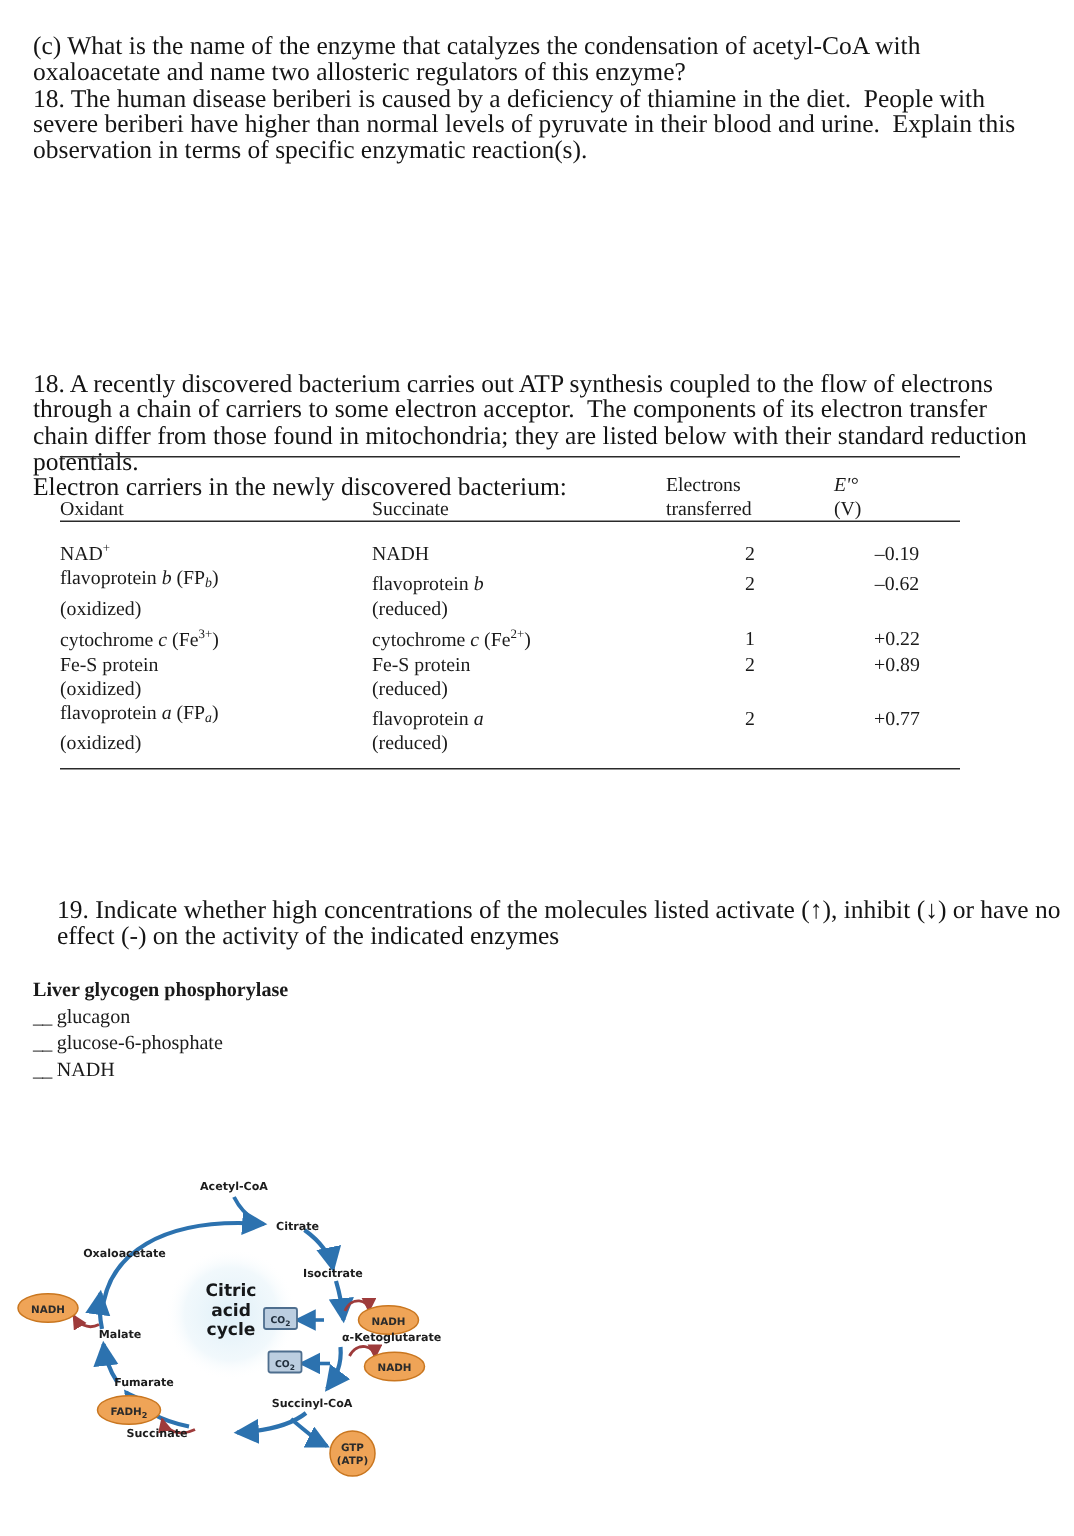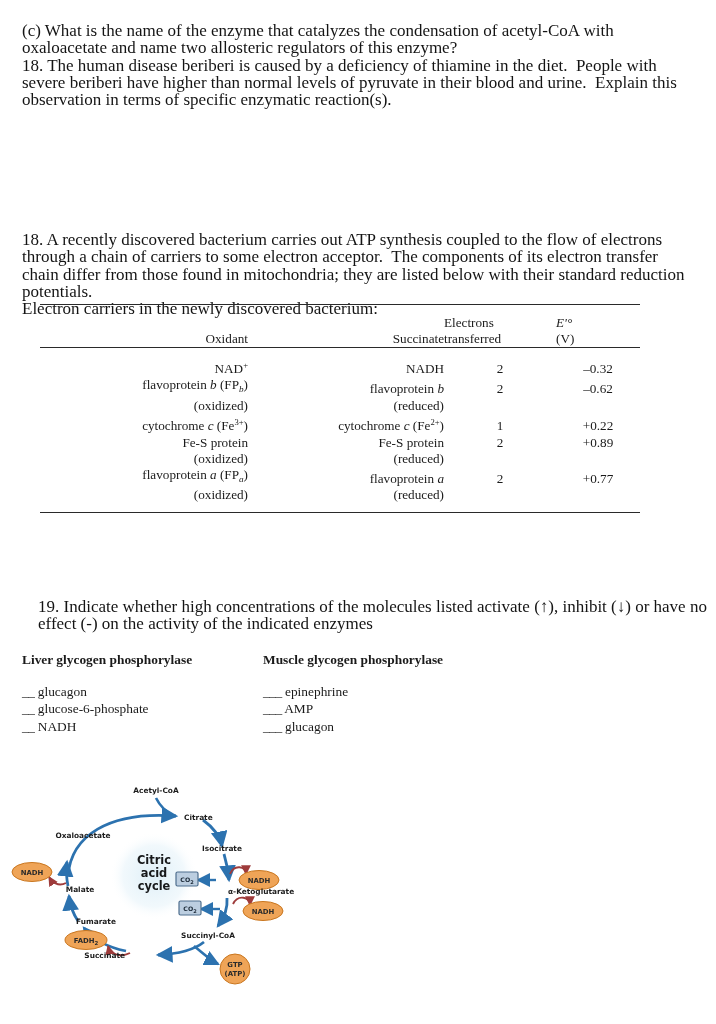--- a/index.html
+++ b/index.html
@@ -51,21 +51,21 @@
   .rule-bot { border-top-width: 1px; }
   table.carriers {
     width: 100%;
     border-collapse: collapse;
     table-layout: fixed;
   }
   table.carriers td, table.carriers th {
     padding: 0;
     font-weight: normal;
     vertical-align: bottom;
-    text-align: right;
+    text-align: left;
   }
   .col-ox   { width: 208px; }
   .col-red  { width: 196px; }
   .col-e    { width: 112px; text-align: center !important; }
   .col-v    { width: 84px;  text-align: center !important; }
   .hdr-cell { height: 42px; vertical-align: bottom; padding-bottom: 3px; }
   .hdr-stack { display: block; text-align: left; }
   .hdr-stack .l1 { display: block; }
   .hdr-stack .l2 { display: block; }
   .gap-row td { height: 9px; }
@@ -81,21 +81,21 @@
   .list-col {
     position: absolute;
     font-size: 13.4px;
     line-height: 17.2px;
   }
   #liver-col  { left: 22px;  top: 651px; }
   #muscle-col { left: 263px; top: 651px; }
   .list-head {
     font-weight: bold;
     display: block;
-    margin-bottom: 15px;
+    margin-bottom: 1px;
   }
   .list-item-row { display: block; white-space: nowrap; }
   .blank { letter-spacing: -0.5px; }
 
   
   #cac-diagram {
     position: absolute;
     left: 8px;
     top: 758px;
     width: 300px;
@@ -128,21 +128,21 @@
   }
 </style>
 </head>
 <body>
 
 <div class="page">
 
   <div class="para" id="p-c" style="white-space: pre-wrap;">(c) What is the name of the enzyme that catalyzes the condensation of acetyl-CoA with oxaloacetate and name two allosteric regulators of this enzyme?
 18. The human disease beriberi is caused by a deficiency of thiamine in the diet.  People with severe beriberi have higher than normal levels of pyruvate in their blood and urine.  Explain this observation in terms of specific enzymatic reaction(s).</div>
 
-  <div class="para" id="p-18a" style="white-space: pre-wrap;">18. A recently discovered bacterium carries out ATP synthesis coupled to the flow of electrons through a chain of carriers to some electron acceptor.  The components of its electron transfer chain differ from those found in mitochondria; they are listed below with their standard reduction potentials.
+  <div class="para" id="p-18a" style="white-space: pre-wrap; margin-top: 16px;">18. A recently discovered bacterium carries out ATP synthesis coupled to the flow of electrons through a chain of carriers to some electron acceptor.  The components of its electron transfer chain differ from those found in mitochondria; they are listed below with their standard reduction potentials.
 Electron carriers in the newly discovered bacterium:</div>
 
   <div class="tbl">
     <div class="rule-top"></div>
     <table class="carriers">
       <thead>
         <tr>
           <th class="col-ox hdr-cell">
             <span>Oxidant</span>
           </th>
@@ -171,21 +171,21 @@
           <td class="col-ox"></td>
           <td class="col-red"></td>
           <td class="col-e"></td>
           <td class="col-v"></td>
         </tr>
 
         <tr class="body-row">
           <td class="col-ox">NAD<sup class="chg">+</sup></td>
           <td class="col-red">NADH</td>
           <td class="col-e num">2</td>
-          <td class="col-v num">–0.32</td>
+          <td class="col-v num">–0.19</td>
         </tr>
 
         <tr class="body-row">
           <td class="col-ox">flavoprotein <i class="it">b</i> (FP<sub class="sb"><i class="it">b</i></sub>)</td>
           <td class="col-red">flavoprotein <i class="it">b</i></td>
           <td class="col-e num">2</td>
           <td class="col-v num">–0.62</td>
         </tr>
         <tr class="body-row">
           <td class="col-ox indent-sub">(oxidized)</td>
@@ -241,26 +241,20 @@
 
   <div class="para" id="p-19">19. Indicate whether high concentrations of the molecules listed activate (↑), inhibit (↓) or have no effect (-) on the activity of the indicated enzymes</div>
 
   <div class="list-col" id="liver-col">
     <span class="list-head">Liver glycogen phosphorylase</span>
     <span class="list-item-row"><span class="blank">__</span> <span>glucagon</span></span>
     <span class="list-item-row"><span class="blank">__</span> <span>glucose-6-phosphate</span></span>
     <span class="list-item-row"><span class="blank">__</span> <span>NADH</span></span>
   </div>
 
-  <div class="list-col" id="muscle-col">
-    <span class="list-head">Muscle glycogen phosphorylase</span>
-    <span class="list-item-row"><span class="blank">___</span> <span>epinephrine</span></span>
-    <span class="list-item-row"><span class="blank">___</span> <span>AMP</span></span>
-    <span class="list-item-row"><span class="blank">___</span> <span>glucagon</span></span>
-  </div>
 
   <div id="cac-diagram">
     <svg width="300" height="240" viewBox="0 0 300 240" xmlns="http://www.w3.org/2000/svg">
       <defs>
         <radialGradient id="glow" cx="50%" cy="50%" r="50%">
           <stop offset="0%" stop-color="#DCEEF7" stop-opacity="0.95"></stop>
           <stop offset="70%" stop-color="#E8F4FA" stop-opacity="0.6"></stop>
           <stop offset="100%" stop-color="#ffffff" stop-opacity="0"></stop>
         </radialGradient>
         <marker id="bArrow" markerWidth="7" markerHeight="7" refX="5.2" refY="3" orient="auto">

